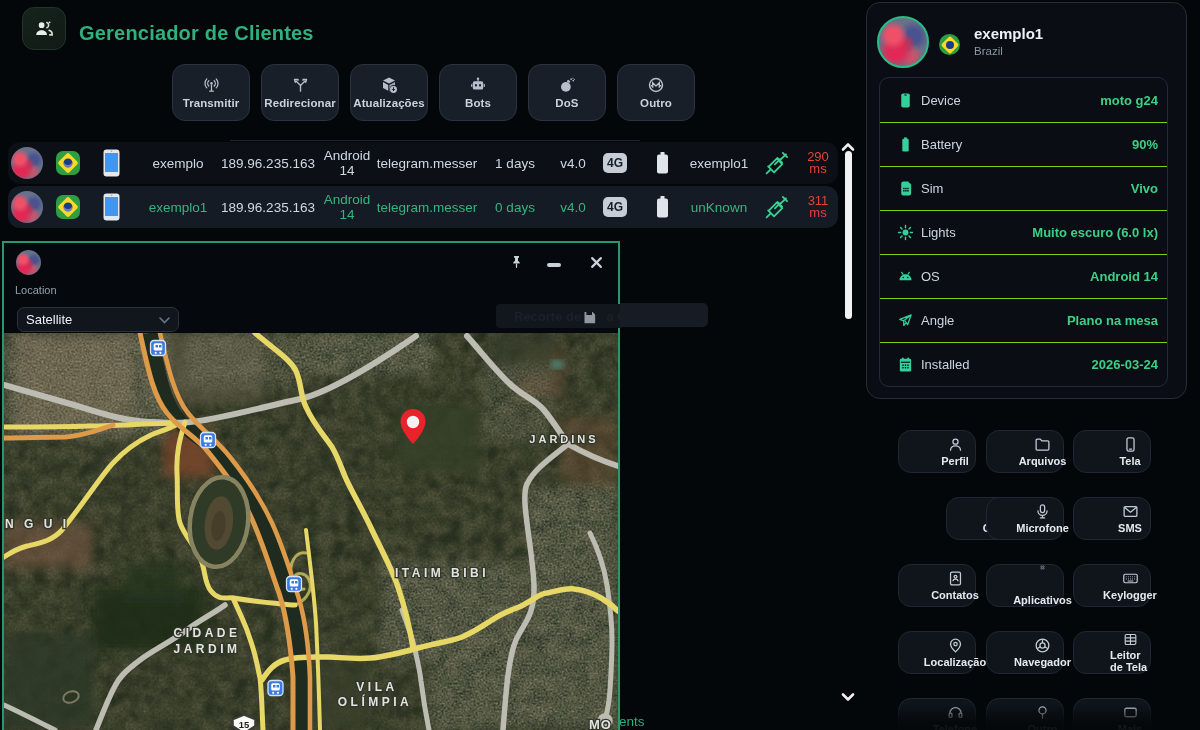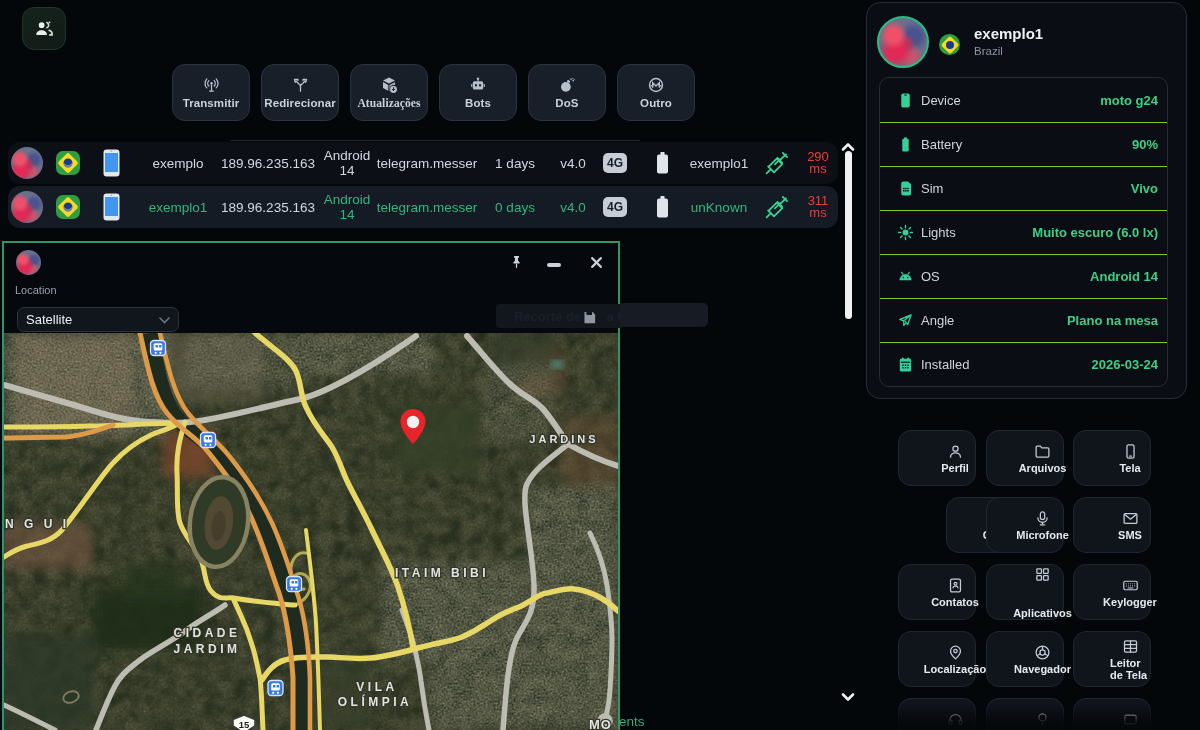--- a/index.html
+++ b/index.html
@@ -76,53 +76,54 @@
   #pname { left:107px; top:22px; font-size:15px; font-weight:bold; color:#eef2f6; }
   #pcountry { left:107px; top:42px; font-size:11.5px; color:#8b96a1; }
   #ilist { left:12px; top:74px; width:289px; height:310px; border:1px solid #232b35; border-radius:10px; }
   .irow { position:absolute; left:0; width:100%; height:44px; display:flex; align-items:center; }
   .irow + .irow { border-top:1px solid #84cc16; }
   .irow .ic { margin-left:17px; width:17px; height:17px; display:flex; }
   .irow .lb { margin-left:7px; font-size:13px; color:#cdd5dc; }
   .irow .vl { position:absolute; right:9px; font-size:13px; font-weight:bold; color:#3ecf87; }
 
   
-  .gbtn { width:78px; height:56px; background:#10151c; border:1px solid #1f2733; border-radius:13px;
+  .gbtn { width:78px; height:43px; background:#10151c; border:1px solid #1f2733; border-radius:13px;
     display:flex; flex-direction:column; align-items:center; justify-content:center; gap:2px;padding-left:36px; }
   .gbtn span { font-size:11px; font-weight:bold; color:#e4eaf0; }
   .gbtn svg { display:block; }
 
   #ents { left:619px; top:714px; color:#2fae7d; font-size:13.5px; }
 </style>
 </head>
 <body>
 <div id="stage">
 
   <div class="abs" id="hicon">
     <svg width="23" height="23" viewBox="0 0 24 24" fill="#e8efe9">
       <path d="M9 11.5a3 3 0 1 0 0-6 3 3 0 0 0 0 6zM3.5 18c0-2.5 2.5-4.3 5.5-4.3s5.5 1.8 5.5 4.3v.8H3.5V18z"></path>
       <path d="M14.5 11.2a2.9 2.9 0 0 0 0-5.4M16.8 13.9c1.9 0.7 3.2 2 3.2 3.9v0.9h-2.5" opacity="0.9" stroke="#e8efe9" stroke-width="1.7" fill="none" stroke-linecap="round"></path>
       <circle cx="17.3" cy="5.5" r="0.9"></circle>
     </svg>
   </div>
+  <div class="abs" id="title">Gerenciador de Clientes</div>
 
   <div class="abs tbtn" style="left:172px;">
     <svg width="17" height="17" viewBox="0 0 24 24" fill="none" stroke="#b6bfcc" stroke-width="1.8" stroke-linecap="round">
       <circle cx="12" cy="9" r="1.8" fill="#b6bfcc" stroke="none"></circle>
       <path d="M12 11v9M9.5 20h5M8.2 12.8a5.4 5.4 0 0 1 0-7.6M15.8 5.2a5.4 5.4 0 0 1 0 7.6M5.4 15.4a9.3 9.3 0 0 1 0-12.8M18.6 2.6a9.3 9.3 0 0 1 0 12.8"></path>
     </svg>
     <span>Transmitir</span>
   </div>
   <div class="abs tbtn" style="left:261px;">
     <svg width="17" height="17" viewBox="0 0 24 24" fill="none" stroke="#b6bfcc" stroke-width="1.9" stroke-linecap="round" stroke-linejoin="round">
       <path d="M12 20v-8l-6-6M12 12l6-6M3.5 3.5h5v1.2M20.5 3.5h-5v1.2M3.5 3.5l1.2 4M20.5 3.5l-1.2 4"></path>
     </svg>
     <span>Redirecionar</span>
   </div>
-  <div class="abs tbtn" style="left:350px;font-family:Liberation Serif, serif;">
+  <div class="abs tbtn" style="left:350px;">
     <svg width="18" height="18" viewBox="0 0 24 24" fill="#b6bfcc">
       <path d="M12 2l8 4-8 4-8-4 8-4zM4 8v8l7 3.5V12L4 8z"></path>
       <path d="M20 8v4.2a5.2 5.2 0 0 0-7 4.9V20l-0.5.3V12l7.5-4z" opacity="0.85"></path>
       <circle cx="18" cy="18" r="4.6" fill="#b6bfcc"></circle>
       <path d="M18 15.5v4M16.2 17.7l1.8 1.8 1.8-1.8" stroke="#1b212c" stroke-width="1.3" fill="none" stroke-linecap="round" stroke-linejoin="round"></path>
     </svg>
     <span>Atualizações</span>
   </div>
   <div class="abs tbtn" style="left:439px;">
     <svg width="18" height="18" viewBox="0 0 24 24" fill="#b6bfcc">

